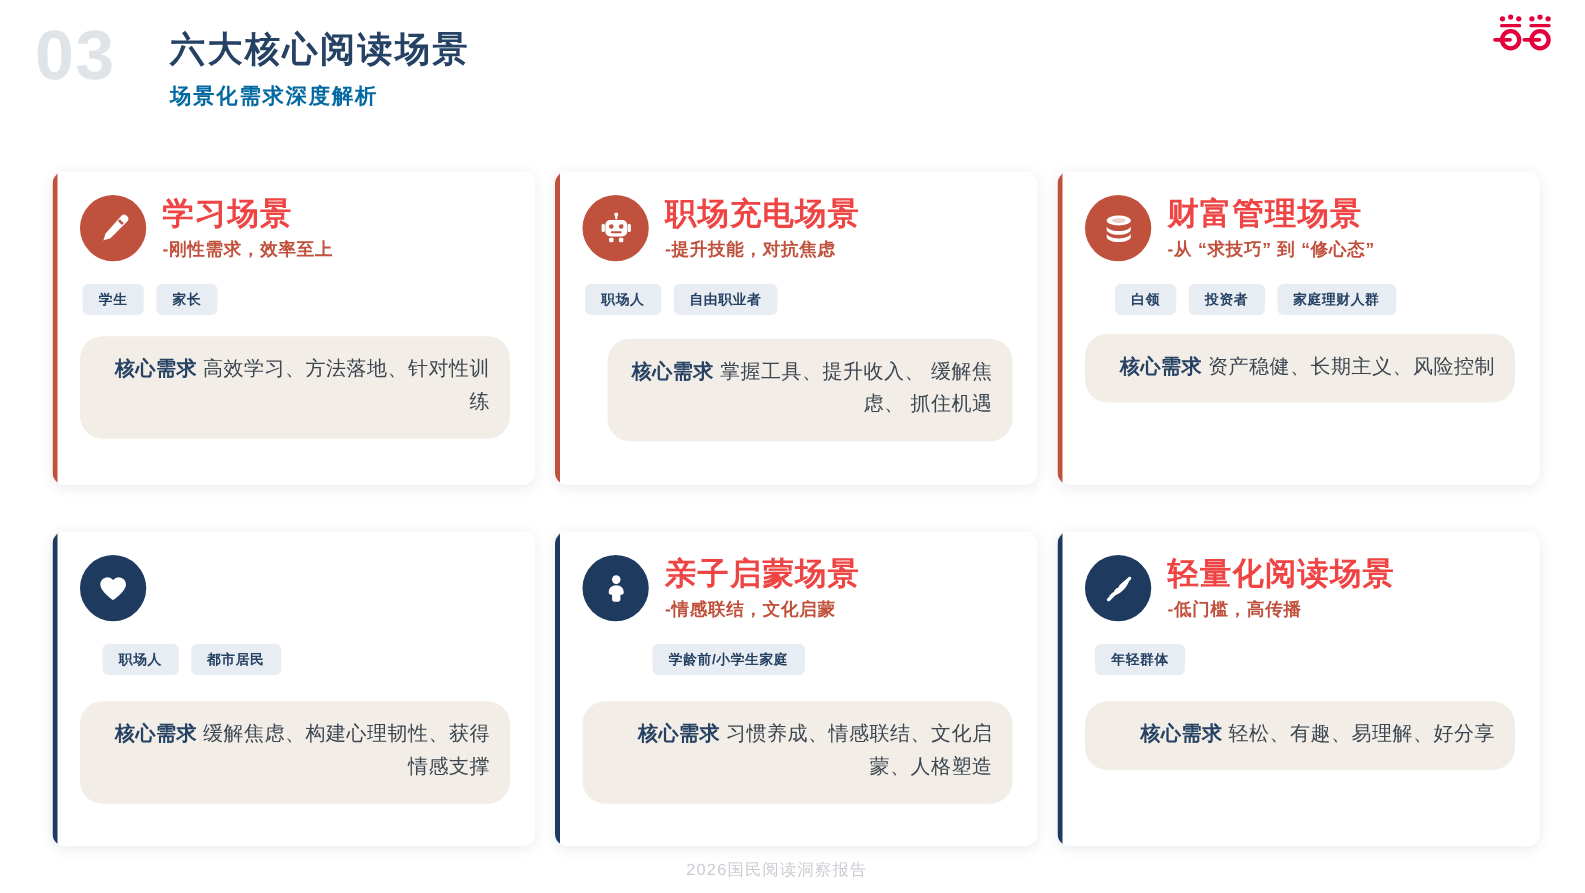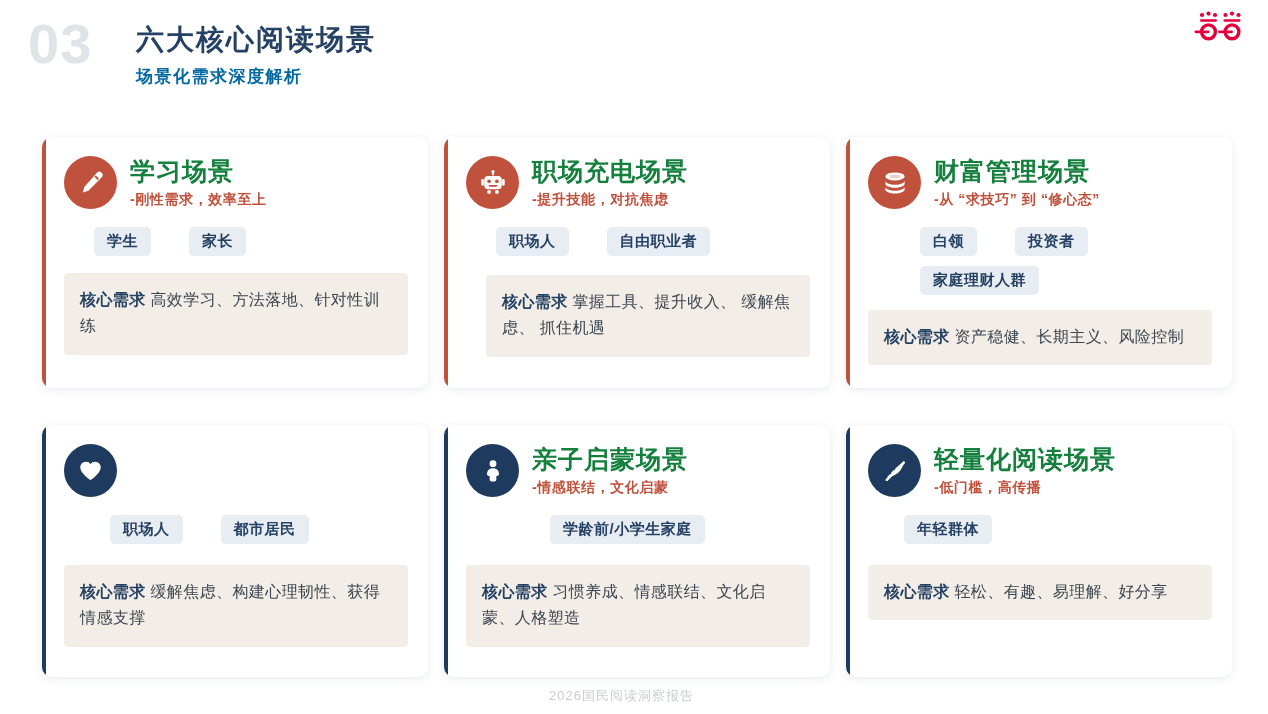--- a/index.html
+++ b/index.html
@@ -113,21 +113,21 @@
     margin-top: 1px;
   }
   .card.theme-warm .card-icon { background: #c0513c; }
   .card.theme-cool .card-icon { background: #1e3a5f; }
   .card-icon svg { display: block; }
 
   .card-headtext { padding-top: 2px; }
   .card-title {
     font-size: 25px;
     font-weight: bold;
-    color: #15803d;
+    color: #ef4444;
     letter-spacing: 1px;
     line-height: 1.15;
   }
   .card-tagline {
     font-size: 14px;
     font-weight: bold;
     color: #c0513c;
     letter-spacing: 0.6px;
     margin-top: 5px;
   }
@@ -135,38 +135,38 @@
   .tag-row {
     display: flex;
     flex-wrap: wrap;
     gap: 10px;
     margin-top: 18px;
     padding-left: 2px;
   }
   .tag-pill {
     background: #e8edf3;
     color: #254163;
-    font-size: 15px;
+    font-size: 11px;
     font-weight: bold;
     border-radius: 5px;
     padding: 5px 13px;
     letter-spacing: 0.5px;
     white-space: nowrap;
-    margin-left: 28px;
   }
 
   .need-box {
     margin-top: 17px;
     background: #f2ede6;
-    border-radius: 4px;
+    border-radius: 18px;
     padding: 14px 16px 15px 16px;
     font-size: 16px;
     line-height: 1.65;
     color: #3c4650;
     letter-spacing: 0.4px;
+    text-align: right;
   }
   .need-label {
     font-weight: bold;
     color: #254163;
   }
 
   
   .card[data-card-index="4"] .tag-row { padding-left: 56px; }
   .card[data-card-index="5"] .tag-row { padding-left: 8px; }
   .card[data-card-index="2"] .tag-row { padding-left: 24px; }

